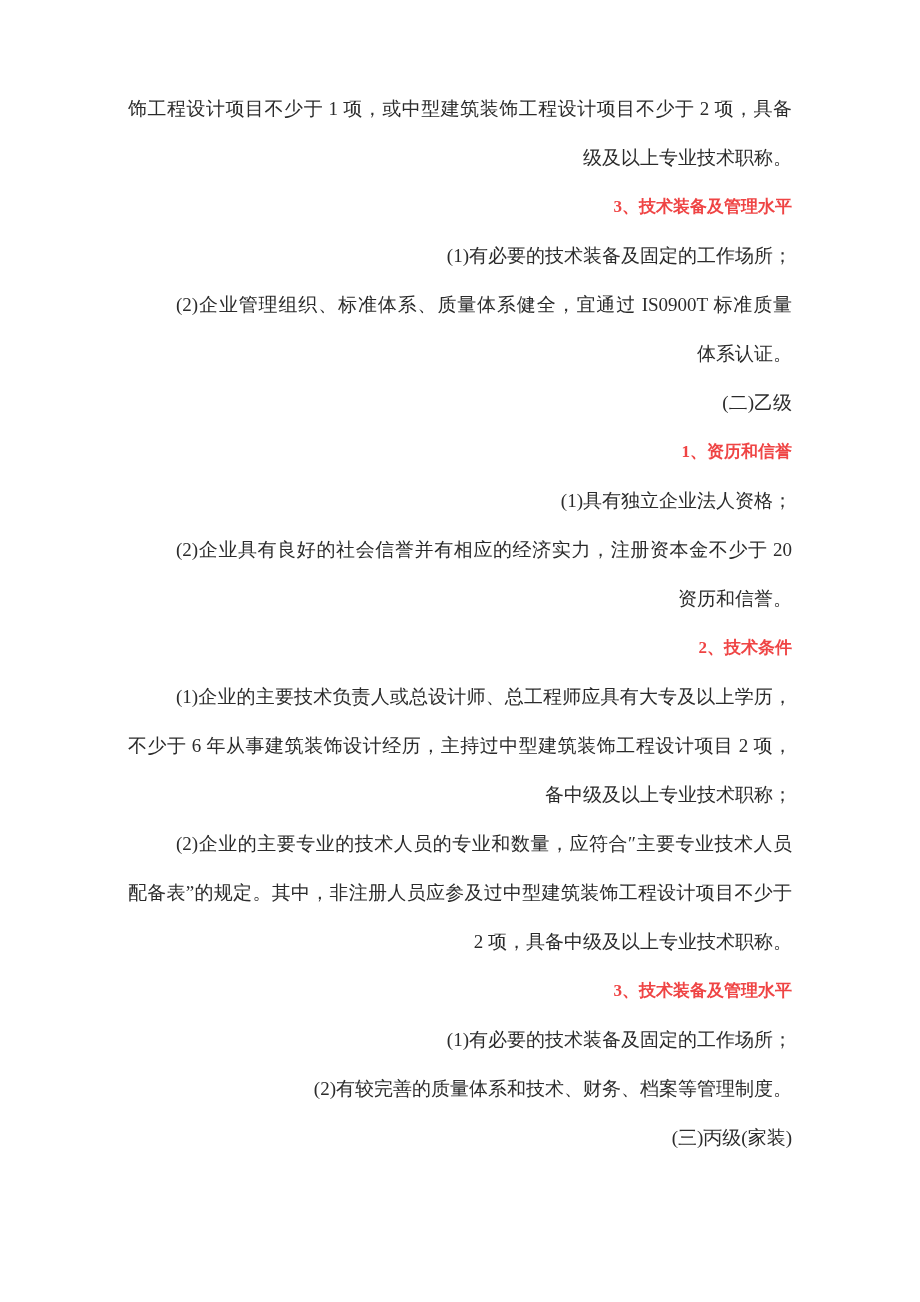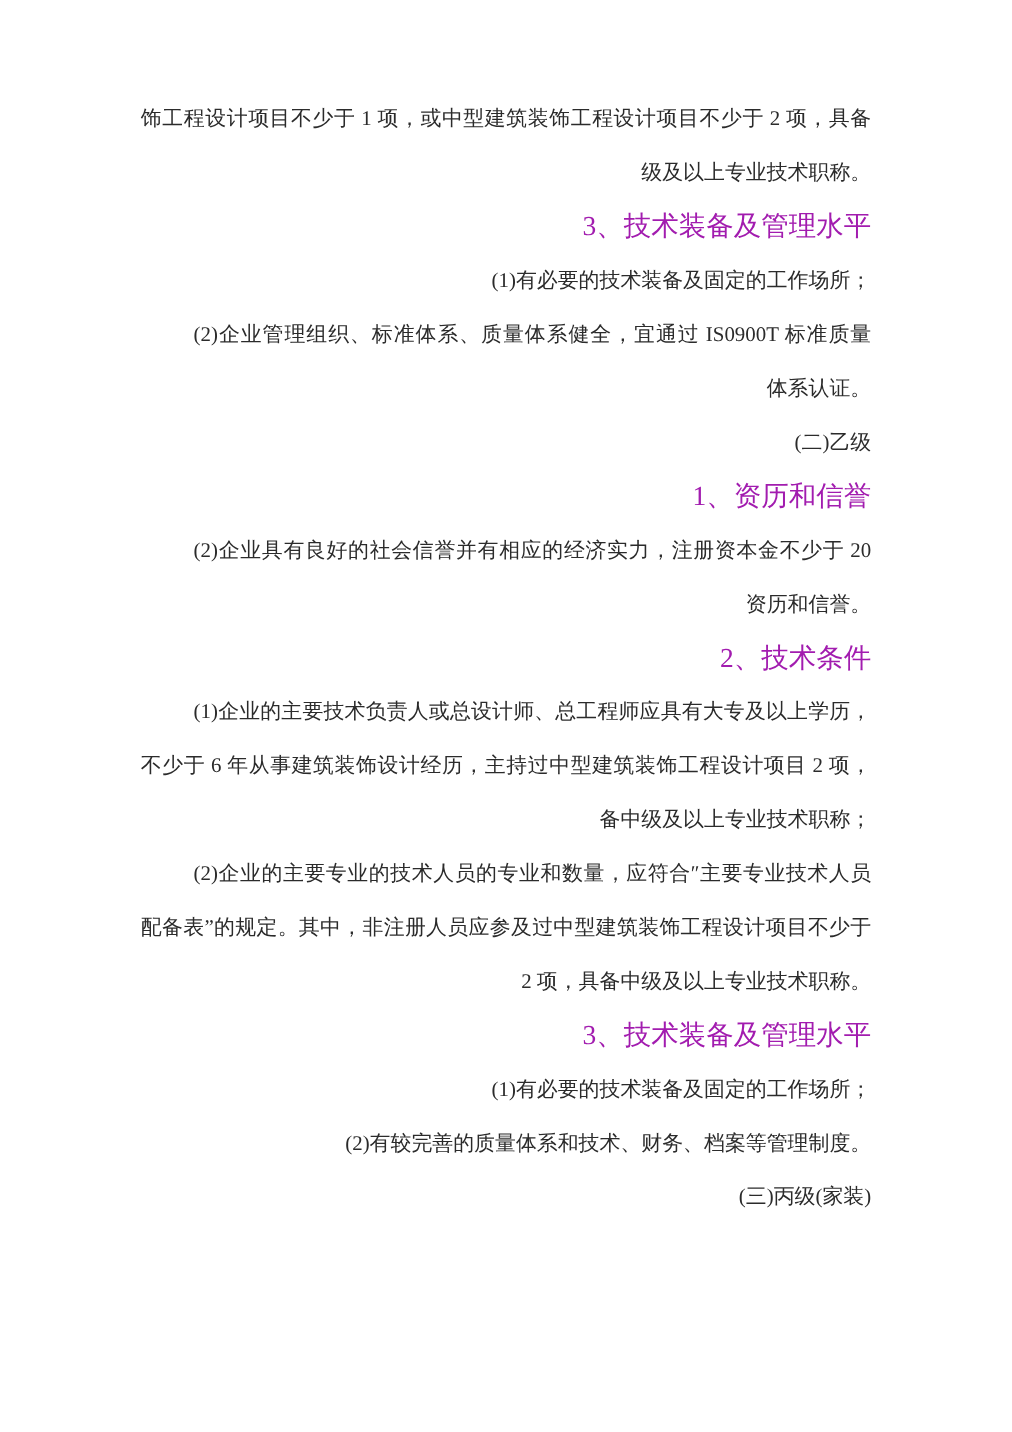--- a/index.html
+++ b/index.html
@@ -29,37 +29,38 @@
     overflow: hidden;
   }
   
   .ind  { padding-left: 48px; }
   .ind2 { padding-left: 56px; }
   
   .ind1 { padding-left: 24px; }
   
   .head {
     padding-left: 52px;
-    font-weight: normal;
-    font-size: 25px;
-    color: #a21caf;
+    font-weight: bold;
+    font-size: 17px;
+    color: #ef4444;
   }
 </style>
 </head>
 <body>
 
 <div class="page">
   <div class="line full">饰工程设计项目不少于 1 项，或中型建筑装饰工程设计项目不少于 2 项，具备中</div>
   <div class="line">级及以上专业技术职称。</div>
   <div class="line head">3、技术装备及管理水平</div>
   <div class="line ind">(1)有必要的技术装备及固定的工作场所；</div>
   <div class="line ind full">(2)企业管理组织、标准体系、质量体系健全，宜通过 IS0900T 标准质量</div>
   <div class="line">体系认证。</div>
   <div class="line ind2">(二)乙级</div>
   <div class="line head">1、资历和信誉</div>
+  <div class="line ind">(1)具有独立企业法人资格；</div>
   <div class="line ind full">(2)企业具有良好的社会信誉并有相应的经济实力，注册资本金不少于 20</div>
   <div class="line">资历和信誉。</div>
   <div class="line head">2、技术条件</div>
   <div class="line ind full">(1)企业的主要技术负责人或总设计师、总工程师应具有大专及以上学历，</div>
   <div class="line full">不少于 6 年从事建筑装饰设计经历，主持过中型建筑装饰工程设计项目 2 项，具</div>
   <div class="line">备中级及以上专业技术职称；</div>
   <div class="line ind full">(2)企业的主要专业的技术人员的专业和数量，应符合″主要专业技术人员</div>
   <div class="line full">配备表”的规定。其中，非注册人员应参及过中型建筑装饰工程设计项目不少于</div>
   <div class="line">2 项，具备中级及以上专业技术职称。</div>
   <div class="line head">3、技术装备及管理水平</div>

